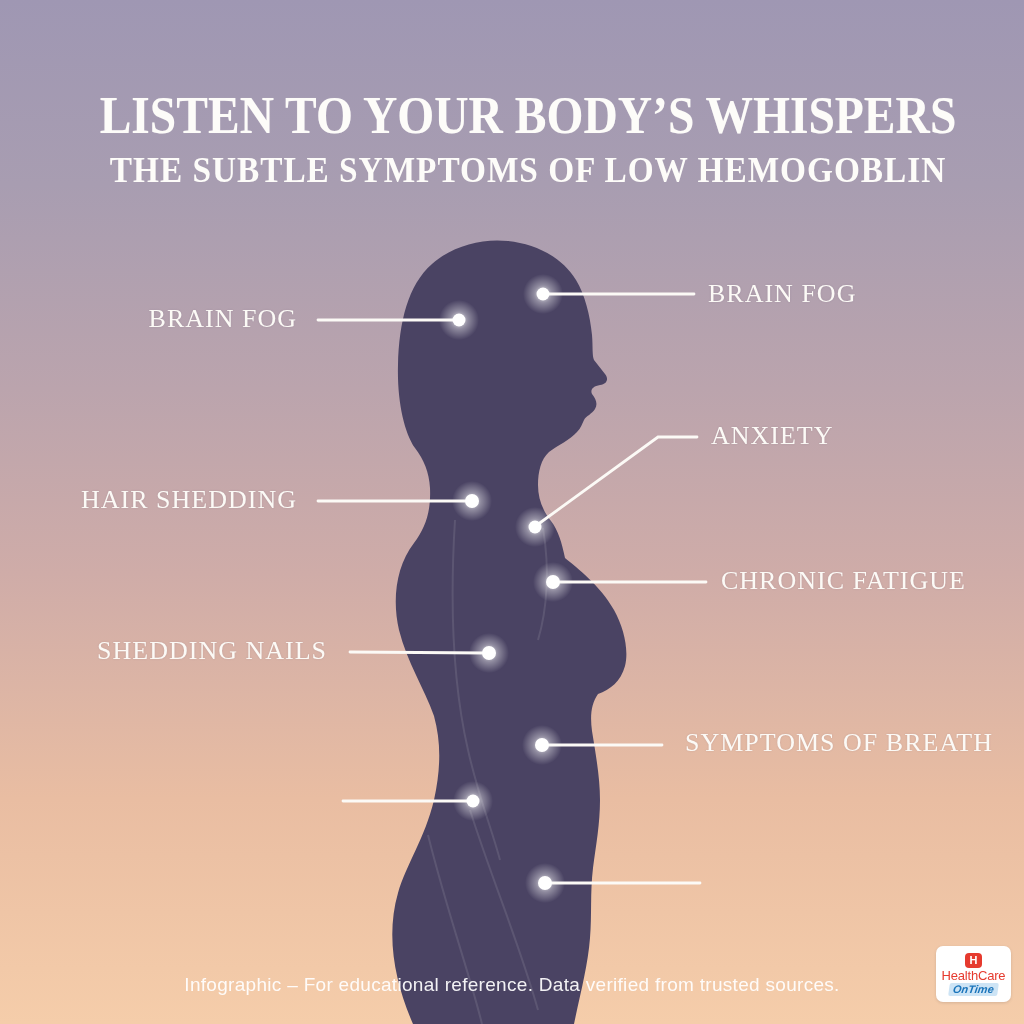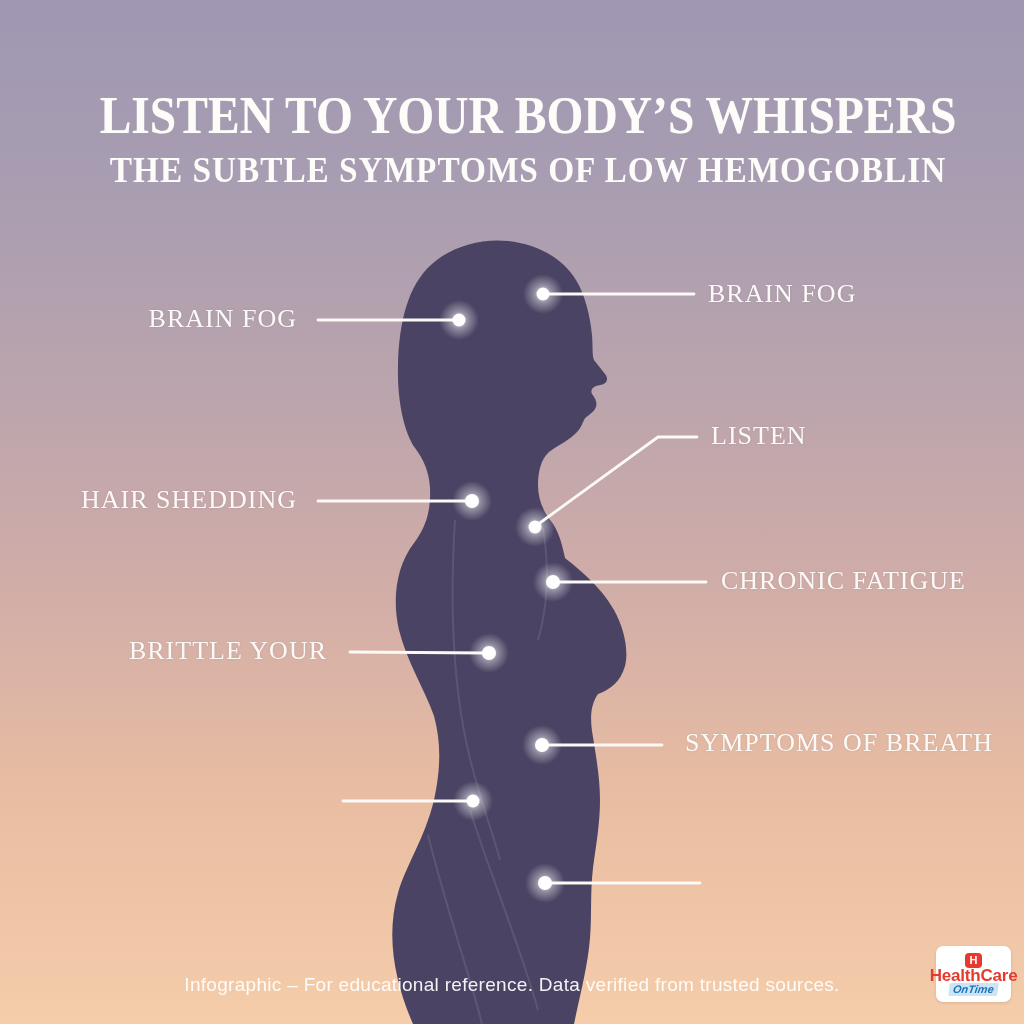--- a/index.html
+++ b/index.html
@@ -46,21 +46,21 @@
     background:#ffffff;border-radius:7px;
     display:flex;flex-direction:column;align-items:center;justify-content:center;
     font-family:"Liberation Sans", sans-serif;
     box-shadow:0 1px 3px rgba(80,60,60,.18);
   }
   .logo-h{
     width:17px;height:15px;border-radius:4px;background:#e63a2e;
     color:#ffffff;font-weight:700;font-size:11px;line-height:15px;text-align:center;
     margin-bottom:1px;
   }
-  .logo-name{color:#e63a2e;font-weight:700;font-size:17px;letter-spacing:-.2px;line-height:13px;}
+  .logo-name{color:#e63a2e;font-weight:400;font-size:13px;letter-spacing:-.2px;line-height:13px;}
   .logo-sub{
     margin-top:1px;color:#1b75bb;font-weight:700;font-style:italic;font-size:11px;line-height:12px;
     background:#cde4f5;padding:0 4px 1px 4px;border-radius:2px;transform:skewX(-8deg);
   }
 </style>
 </head>
 <body>
 
 <div class="canvas">
 
@@ -167,24 +167,24 @@
       </g>
       <g>
         <circle cx="545" cy="883" r="20" fill="url(#glow)"></circle>
           <circle cx="545" cy="883" r="7" fill="#ffffff"></circle>
       </g>
     </g>
   </svg>
 
   <div class="callout-label" style="left:708px;top:295px">BRAIN FOG</div>
   <div class="callout-label" style="right:727px;top:320px">BRAIN FOG</div>
-  <div class="callout-label" style="left:711px;top:437px">LISTEN</div>
+  <div class="callout-label" style="left:711px;top:437px">ANXIETY</div>
   <div class="callout-label" style="left:721px;top:582px">CHRONIC FATIGUE</div>
   <div class="callout-label" style="right:727px;top:501px">HAIR SHEDDING</div>
-  <div class="callout-label" style="right:697px;top:652px">BRITTLE YOUR</div>
+  <div class="callout-label" style="right:697px;top:652px">SHEDDING NAILS</div>
   <div class="callout-label" style="left:685px;top:744px">SYMPTOMS OF BREATH</div>
   <div class="callout-label" style="right:700px;top:801px"></div>
 
   <div class="footer-note">Infographic – For educational reference. Data verified from trusted sources.</div>
 
   <div class="logo-card">
     <div class="logo-h">H</div>
     <div class="logo-name">HealthCare</div>
     <div class="logo-sub">OnTime</div>
   </div>

